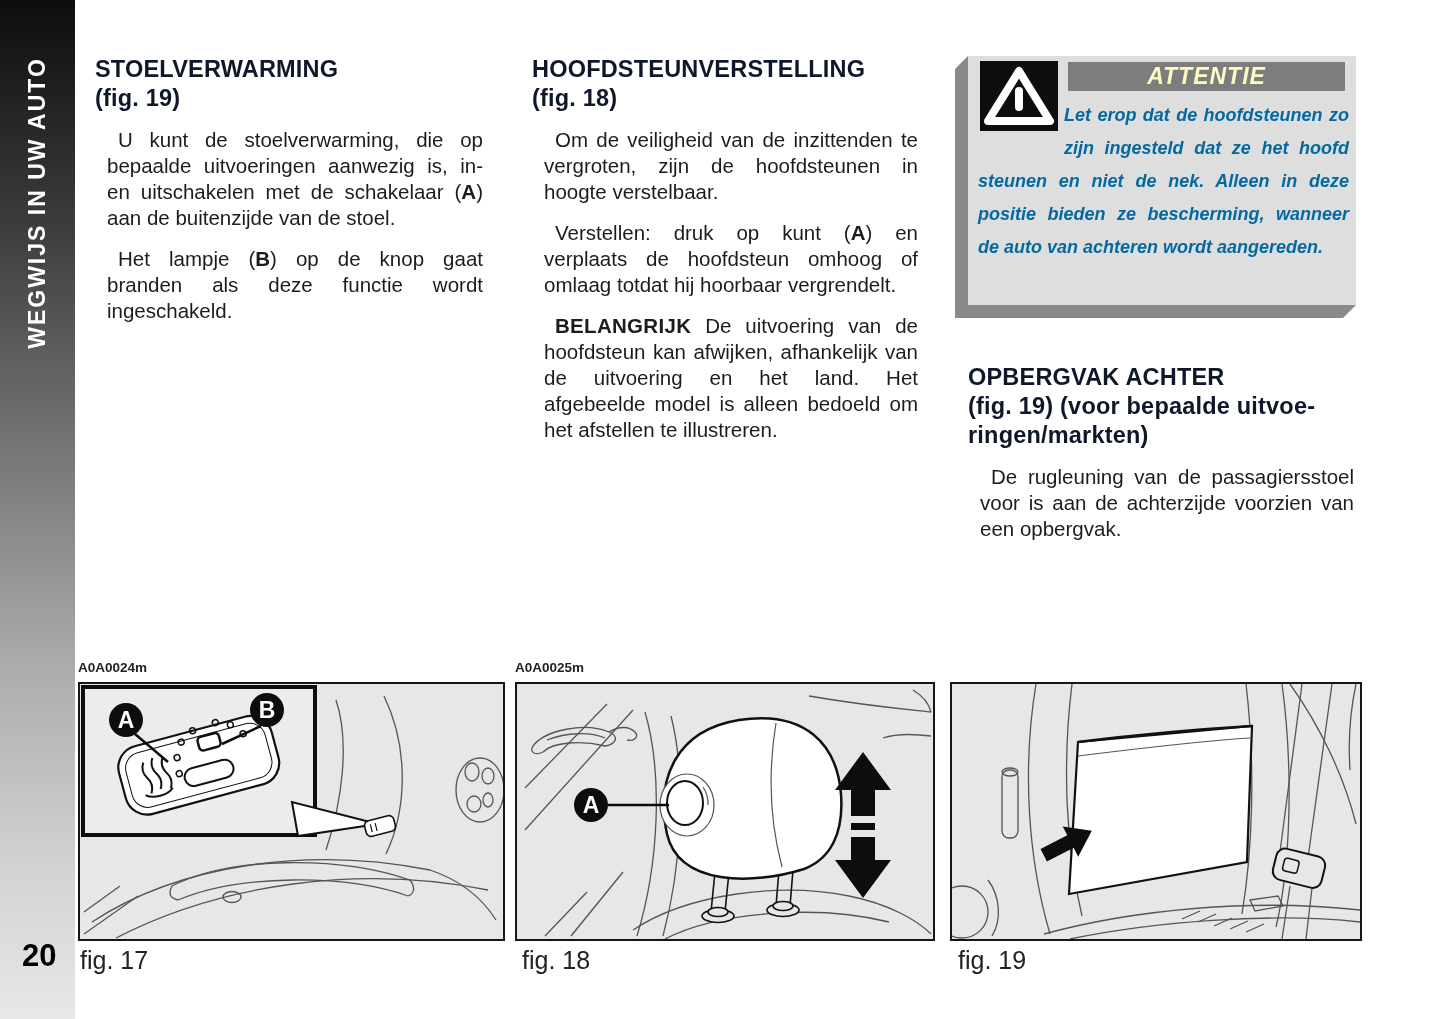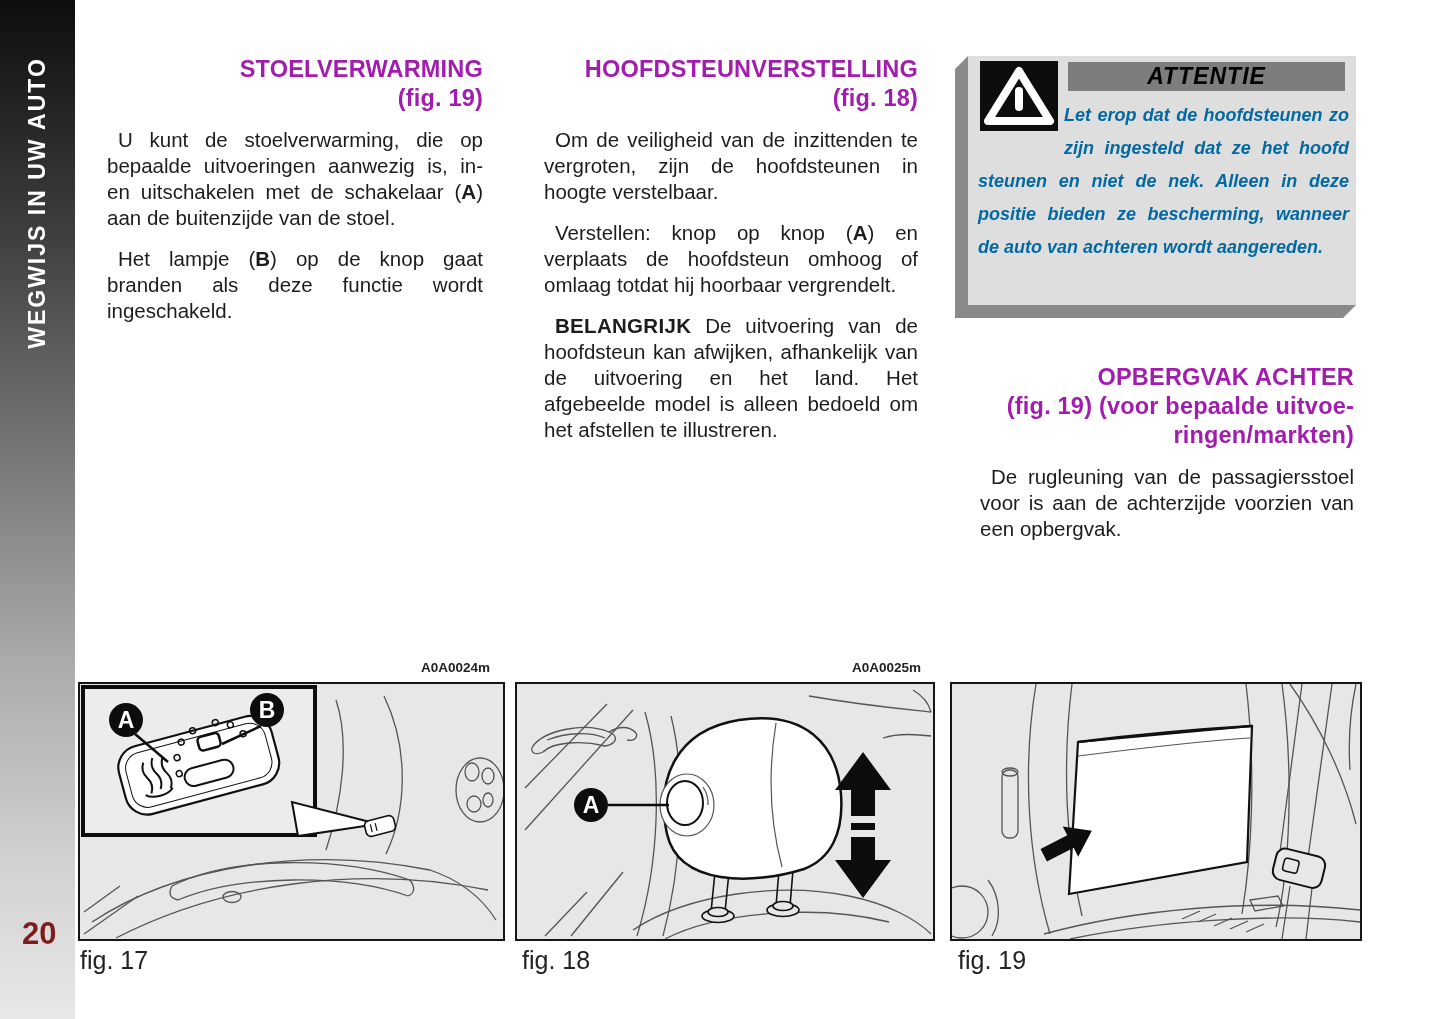--- a/index.html
+++ b/index.html
@@ -9,55 +9,55 @@
   }
   
   .sidebar {
     position:absolute; left:0; top:0; width:75px; height:1019px;
     background:linear-gradient(180deg,#0d0d0d 0%, #3c3c3c 22%, #787878 45%, #ababab 65%, #d2d2d2 85%, #e8e8e8 100%);
   }
   .sidebar-label {
     position:absolute; left:37px; top:203px; transform:translate(-50%,-50%) rotate(-90deg);
     white-space:nowrap; color:#ffffff; font-weight:bold; font-size:23px; letter-spacing:2px;
   }
-  .page-number { position:absolute; left:22px; top:916px; font-size:31px; font-weight:bold; color:#7f1d1d; }
+  .page-number { position:absolute; left:22px; top:938px; font-size:31px; font-weight:bold; color:#000000; }
 
   
   .col { position:absolute; top:55px; }
   .col1 { left:95px;  width:388px; }
   .col2 { left:532px; width:386px; }
   .col3 { position:absolute; left:968px; top:363px; width:386px; }
-  .h-line { display:block; font-weight:bold; font-size:23.5px; line-height:29px; color:#a21caf; letter-spacing:0.2px;text-align:right; }
+  .h-line { display:block; font-weight:bold; font-size:23.5px; line-height:29px; color:#0f172a; letter-spacing:0.2px; }
   .body-p { font-size:20.5px; line-height:26px; text-align:justify; text-indent:11px; margin:0 0 0 12px; color:#1c1c1c; }
   .mt { margin-top:14px; }
   .mt2 { margin-top:15px; }
   .b { font-weight:bold; }
   .lead { font-weight:bold; letter-spacing:0.3px; }
 
   
   .warn-outer {
     position:absolute; left:955px; top:56px; width:401px; height:262px; background:#8a8a8a;
     clip-path:polygon(13px 0, 100% 0, 100% calc(100% - 13px), calc(100% - 13px) 100%, 0 100%, 0 13px);
   }
   .warn-inner { position:absolute; left:13px; top:0; right:0; bottom:13px; background:#dedede; }
   .warn-icon { position:absolute; left:12px; top:5px; width:78px; height:70px; background:#0d0d0d; }
   .warn-bar {
     position:absolute; left:100px; top:6px; right:11px; height:29px; background:#7d7d7d;
-    color:#000000; font-weight:bold; font-style:italic; font-size:23px; line-height:29px;
+    color:#fef9c3; font-weight:bold; font-style:italic; font-size:23px; line-height:29px;
     text-align:center; letter-spacing:1px;
   }
   .warn-text {
     position:absolute; left:10px; top:43px; right:7px; bottom:4px;
     font-weight:bold; font-style:italic; font-size:18px; line-height:33px;
     text-align:justify; color:#0369a1;
   }
   .warn-spacer { float:left; width:86px; height:50px; }
 
   
-  .fig-label { position:absolute; top:660px; font-size:13.5px; font-weight:bold; color:#222; text-align:right; }
+  .fig-label { position:absolute; top:660px; font-size:13.5px; font-weight:bold; color:#222; text-align:left; }
   .fl17 { left:78px;  width:412px; }
   .fl18 { left:515px; width:406px; }
   .fl19 { left:950px; width:406px; }
   .fig-panel { position:absolute; top:682px; height:259px; background:#e7e7e7; border:2px solid #161616; box-sizing:border-box; }
   .fp17 { left:78px;  width:427px; }
   .fp18 { left:515px; width:420px; }
   .fp19 { left:950px; width:412px; }
   .fig-panel svg { position:absolute; left:0; top:0; width:100%; height:100%; display:block; }
   .fig-caption { position:absolute; top:946px; font-size:25px; color:#222; }
   .fc17 { left:80px; } .fc18 { left:522px; } .fc19 { left:958px; }
@@ -78,21 +78,21 @@
     <span class="h-line">STOELVERWARMING</span>
     <span class="h-line">(fig. 19)</span>
     <p class="body-p mt"><span>U kunt de stoelverwarming, die op bepaalde uitvoeringen aanwezig is, in- en uitschakelen met de schakelaar (</span><span class="b">A</span><span>) aan de buitenzijde van de stoel.</span></p>
     <p class="body-p mt2"><span>Het lampje (</span><span class="b">B</span><span>) op de knop gaat branden als deze functie wordt ingeschakeld.</span></p>
   </div>
 
   <div class="col col2">
     <span class="h-line">HOOFDSTEUNVERSTELLING</span>
     <span class="h-line">(fig. 18)</span>
     <p class="body-p mt">Om de veiligheid van de inzittenden te vergroten, zijn de hoofdsteunen in hoogte verstelbaar.</p>
-    <p class="body-p mt2"><span>Verstellen: knop op knop (</span><span class="b">A</span><span>) en verplaats de hoofdsteun omhoog of omlaag totdat hij hoorbaar vergrendelt.</span></p>
+    <p class="body-p mt2"><span>Verstellen: druk op kunt (</span><span class="b">A</span><span>) en verplaats de hoofdsteun omhoog of omlaag totdat hij hoorbaar vergrendelt.</span></p>
     <p class="body-p mt2"><span class="lead">BELANGRIJK</span><span> De uitvoering van de hoofdsteun kan afwijken, afhankelijk van de uitvoering en het land. Het afgebeelde model is alleen bedoeld om het afstellen te illustreren.</span></p>
   </div>
 
   <div class="warn-outer">
     <div class="warn-inner">
       <div class="warn-icon">
         <svg viewBox="0 0 78 70">
           <path d="M39 10 L70 60 L8 60 Z" fill="none" stroke="#ffffff" stroke-width="8" stroke-linejoin="round"></path>
           <rect x="35" y="26" width="8" height="24" rx="4" fill="#ffffff"></rect>
         </svg>

